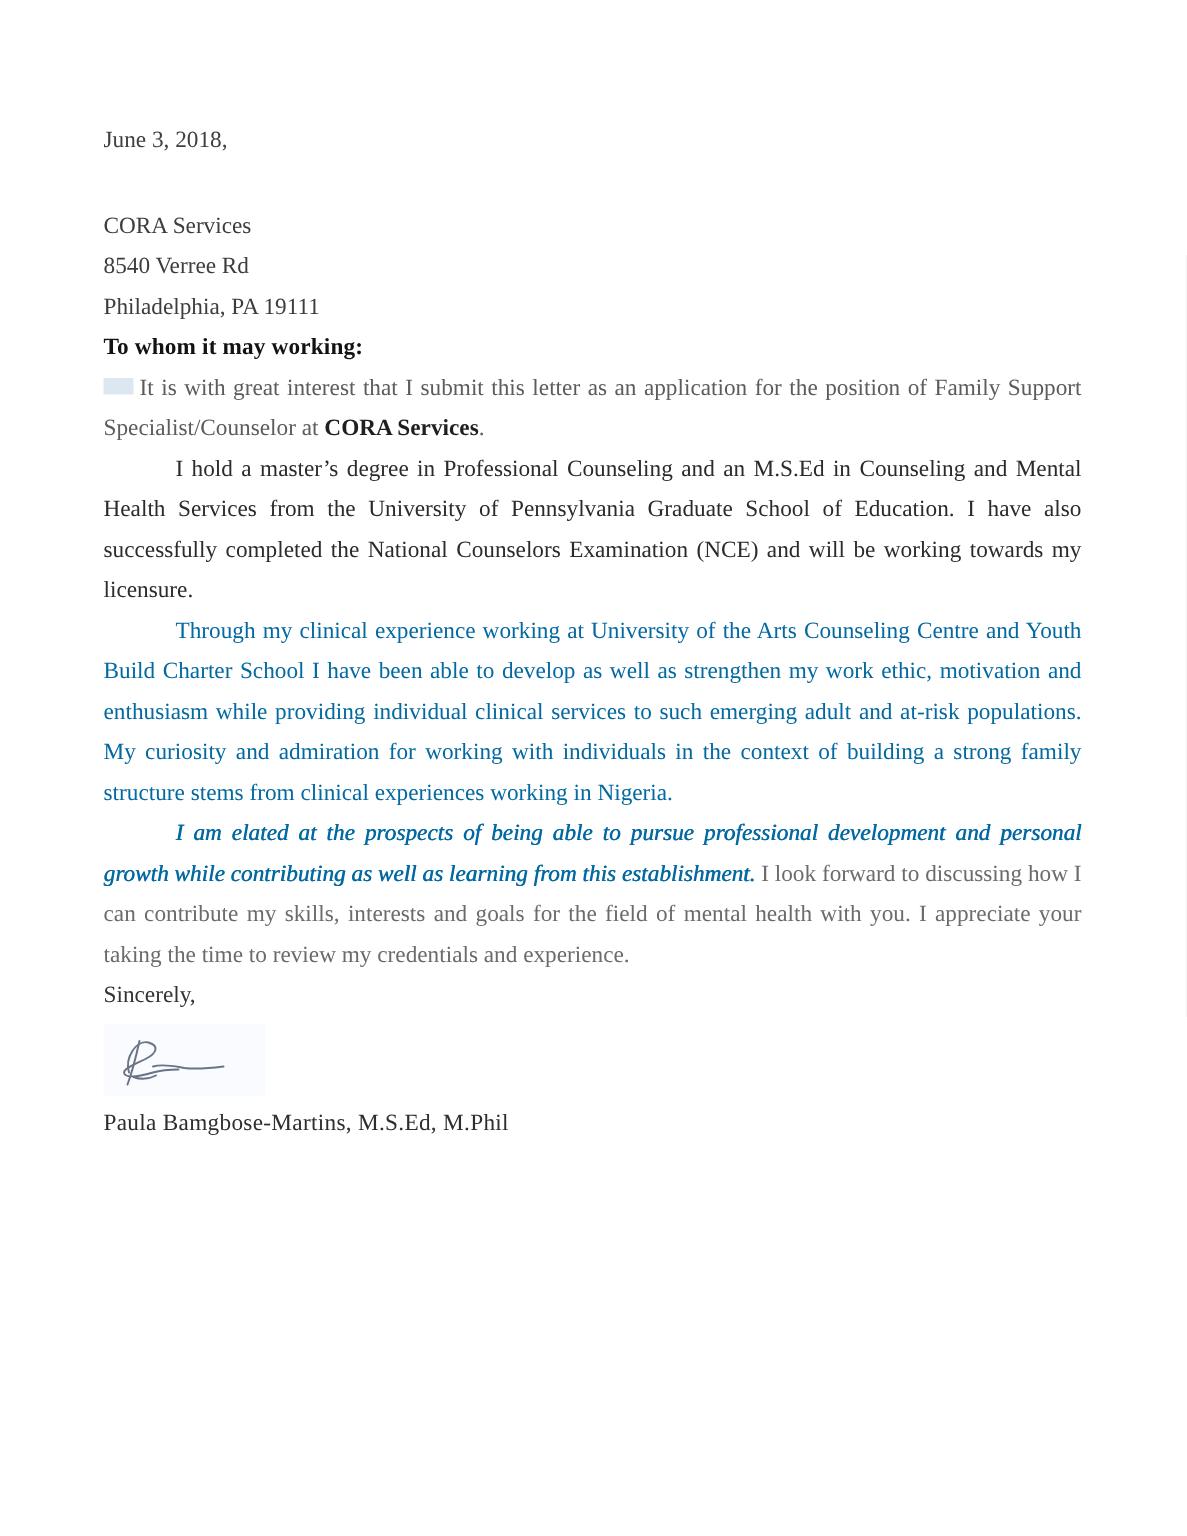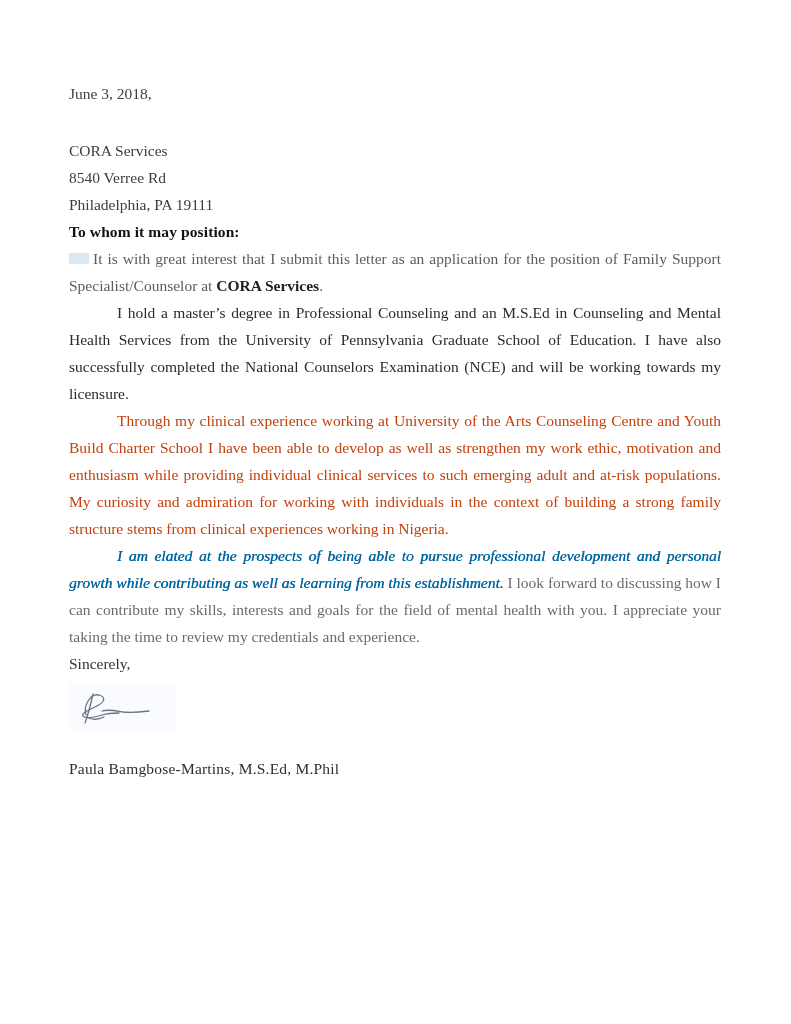--- a/index.html
+++ b/index.html
@@ -22,21 +22,21 @@
   .date { color: #3f3f3f; margin-bottom: 30px; }
   .recipient p { color: #3d3d3d; }
   .salutation { font-weight: bold; color: #121212; letter-spacing: 0.1px; }
 
   .para { text-align: justify; text-indent: 48px; }
   .para.first { text-indent: 0; }
 
   .tone-light  { color: #6e6e6e; }
   .tone-mid    { color: #5c5c5c; }
   .tone-dark   { color: #2b2b2b; }
-  .tone-darker { color: #c2410c; }
+  .tone-darker { color: #0369a1; }
 
   .b { font-weight: bold; color: #1f1f1f; }
   .semi-bold {
     color: #0369a1;
     text-shadow: 0.35px 0 0 currentColor;
     font-style: italic;
   }
   .p6-rest { color: #6b6b6b; }
 
   .hl {
@@ -53,37 +53,37 @@
   .sig-block {
     width: 108px;
     height: 48px;
     margin-top: 6px;
     background: #f9fbfe;
     display: flex;
     align-items: center;
   }
   .sig-block svg { display: block; }
 
-  .sig-name { color: #2e2e2e; margin-top: 24px; letter-spacing: 0.2px; }
+  .sig-name { color: #2e2e2e; margin-top: 4px; letter-spacing: 0.2px; }
 </style>
 </head>
 <body>
 
 <div class="page">
   <div class="content">
 
     <p class="date">June 3, 2018,</p>
 
     <div class="recipient">
       <p>CORA Services</p>
       <p>8540 Verree Rd</p>
       <p>Philadelphia, PA 19111</p>
     </div>
 
-    <p class="salutation">To whom it may position:</p>
+    <p class="salutation">To whom it may working:</p>
 
     <p class="para first tone-mid"><span class="hl"></span><span>It is with great interest that I submit this letter as an application for the position of Family Support Specialist/Counselor at </span><span class="b">CORA Services</span><span>.</span></p>
 
 
     <p class="para tone-dark">I hold a master’s degree in Professional Counseling and an M.S.Ed in Counseling and Mental Health Services from the University of Pennsylvania Graduate School of Education. I have also successfully completed the National Counselors Examination (NCE) and will be working towards my licensure.</p>
 
     <p class="para tone-darker">Through my clinical experience working at University of the Arts Counseling Centre and Youth Build Charter School I have been able to develop as well as strengthen my work ethic, motivation and enthusiasm while providing individual clinical services to such emerging adult and at-risk populations. My curiosity and admiration for working with individuals in the context of building a strong family structure stems from clinical experiences working in Nigeria.</p>
 
 
     <p class="para"><span class="semi-bold">I am elated at the prospects of being able to pursue professional development and personal growth while contributing as well as learning from this establishment.</span><span class="p6-rest"> I look forward to discussing how I can contribute my skills, interests and goals for the field of mental health with you. I appreciate your taking the time to review my credentials and experience.</span></p>

